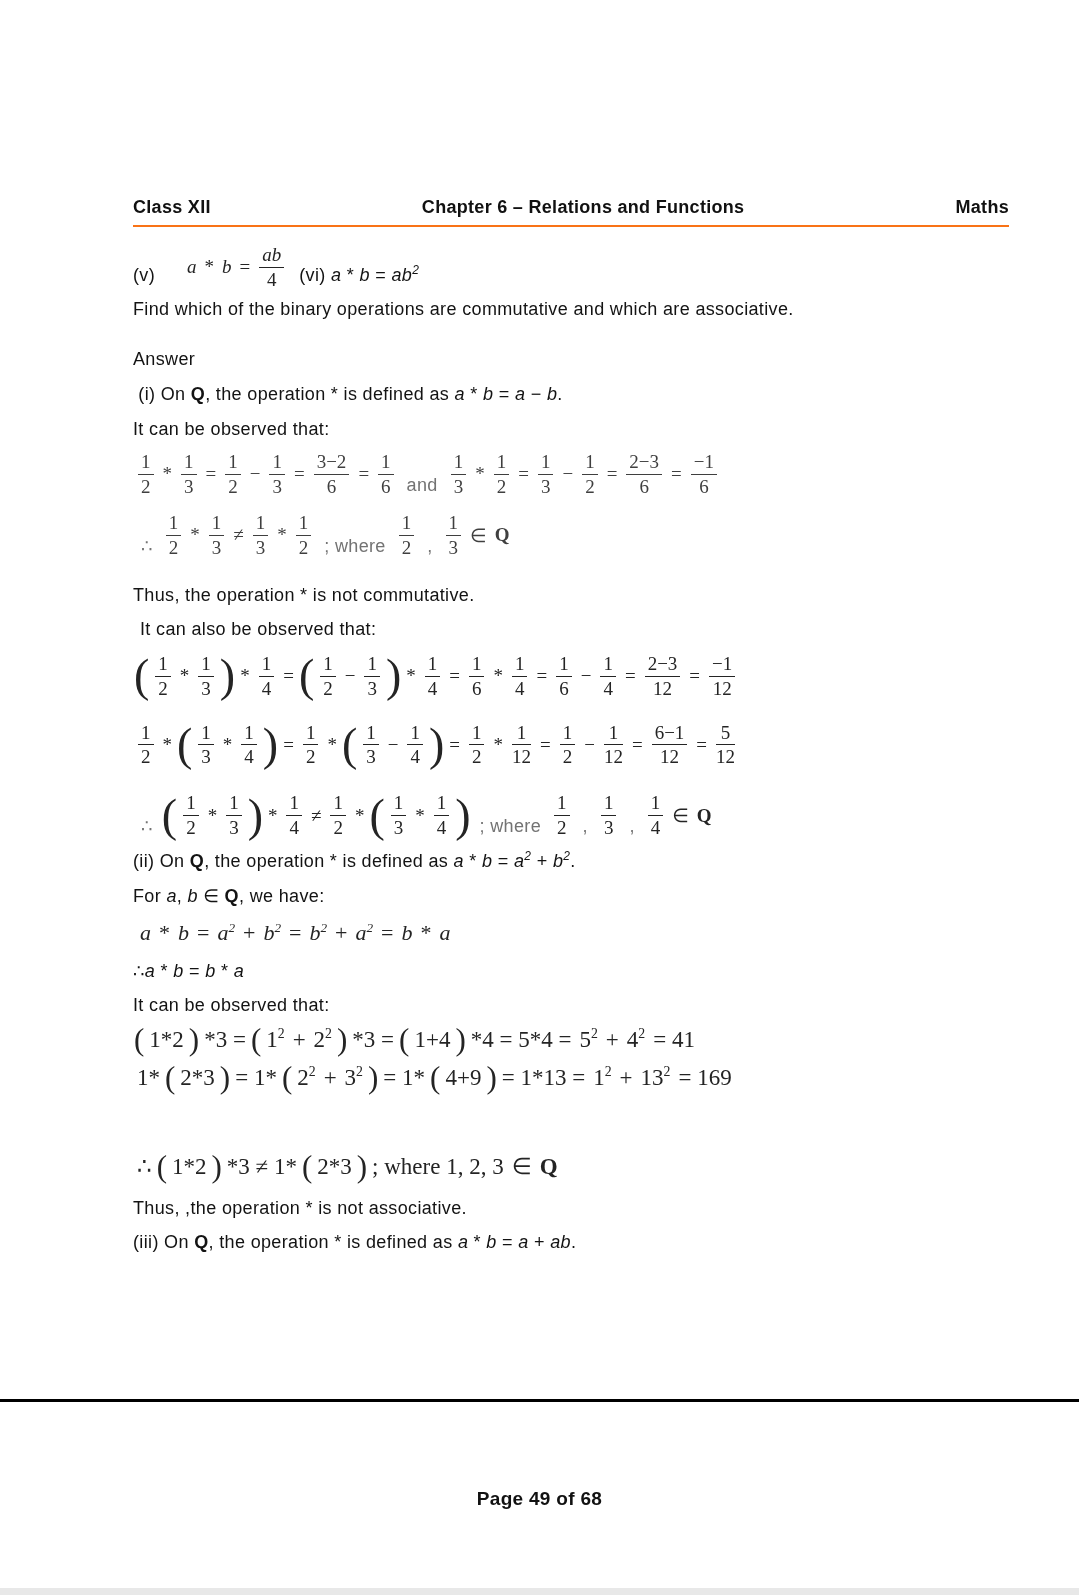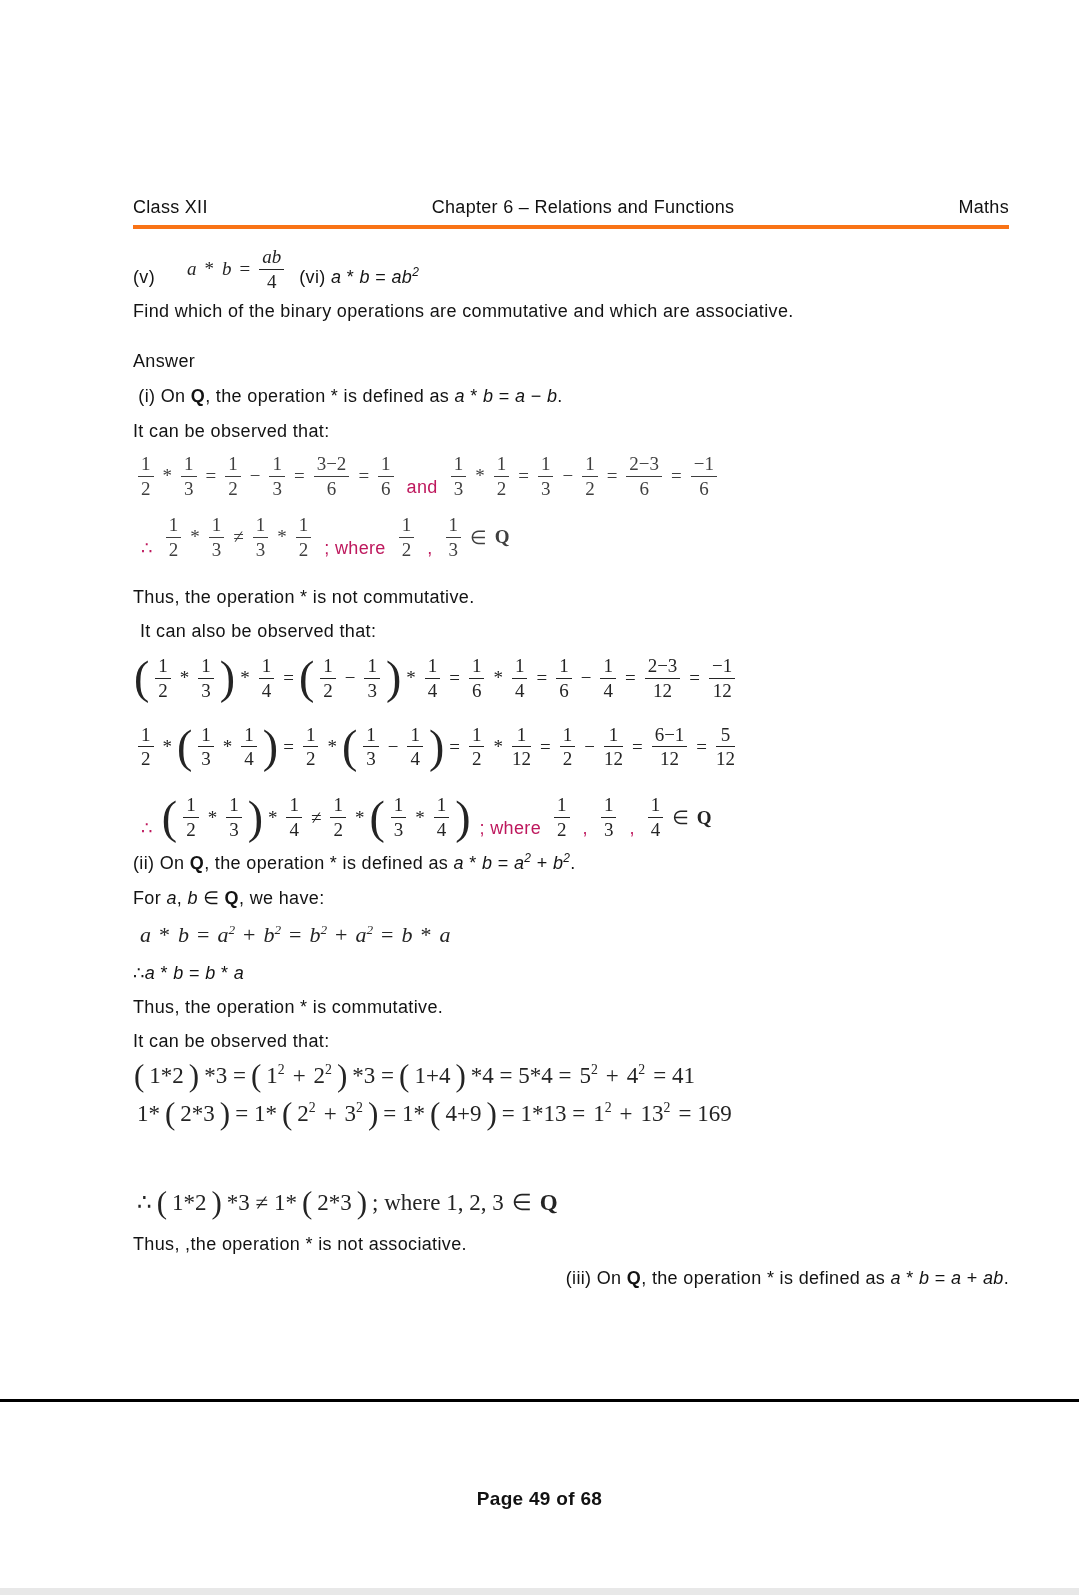--- a/index.html
+++ b/index.html
@@ -2,64 +2,64 @@
 <html><head>
 <meta charset="utf-8">
 <style>
   html,body{margin:0;padding:0;background:#ffffff;}
   .page{position:relative;width:1079px;height:1595px;background:#ffffff;overflow:hidden;
         font-family:"Liberation Sans",sans-serif;color:#151515;}
   .content{margin-left:133px;margin-right:70px;}
 
   
   .header{display:flex;justify-content:space-between;align-items:flex-end;
-          margin-top:197px;padding-bottom:7px;border-bottom:4px solid #f97316;
-          font-size:18px;letter-spacing:0.3px;color:#111;}
+          margin-top:197px;padding-bottom:7px;border-bottom:2px solid #f97316;
+          font-size:18px;letter-spacing:0.3px;color:#111;font-weight:bold;}
   .header .center{flex:1;text-align:center;}
 
   
   .para{font-size:18px;line-height:22px;letter-spacing:0.35px;color:#131313;}
   .para .rb{font-weight:bold;}
   .para .ri{font-style:italic;}
   .para sup{font-size:12px;line-height:0;}
 
   
   .math{display:flex;align-items:center;font-family:"Liberation Serif",serif;
         font-size:19px;color:#3f3f3f;white-space:pre;}
   .math.dark{color:#242424;}
   .math.big{font-size:23px;}
   .math > span{margin:0 4px;}
   .math .frac{display:inline-block;text-align:center;line-height:1.05;margin:0 5px;}
   .math .fnum{display:block;border-bottom:1.4px solid currentColor;padding:0 3px 2px;}
   .math .fden{display:block;padding-top:2px;}
   .math .mi{font-style:italic;}
   .math .mb{font-weight:bold;}
   .math .mlow{align-self:flex-end;font-family:"Liberation Sans",sans-serif;
-              font-size:18px;letter-spacing:0.35px;color:#be185d;
+              font-size:18px;letter-spacing:0.35px;color:#737373;
               padding-bottom:1px;margin:0 8px;}
   .math .paren{line-height:0;margin:0 1px;font-weight:400;}
   .math .paren.xl{font-size:46px;}
   .math .paren.lg{font-size:31px;}
   .math sup{font-size:0.6em;line-height:0;vertical-align:super;}
 
   
   .vline{display:flex;align-items:flex-end;margin-top:18px;}
   .vline .vlabel{font-size:18px;letter-spacing:0.35px;margin-right:28px;}
   .vline .math{margin-bottom:-4px;}
   .vline .vi{margin-left:10px;}
 
   
   .mt-p1{margin-top:12px;} .mt-p2{margin-top:28px;} .mt-p3{margin-top:13px;}
   .mt-p4{margin-top:13px;} .mt-d1{margin-top:12px;} .mt-d2{margin-top:16px;}
   .mt-p5{margin-top:26px;} .mt-p6{margin-top:12px;margin-left:7px;} .mt-d3{margin-top:14px;}
   .mt-d4{margin-top:24px;} .mt-d5{margin-top:26px;} .mt-p7{margin-top:24px;}
   .mt-p8{margin-top:12px;} .mt-p9{margin-top:13px;} .mt-m1{margin-top:13px;}
   .mt-p10{margin-top:14px;} .mt-p11{margin-top:12px;} .mt-p12{margin-top:12px;}
   .mt-m2{margin-top:11px;} .mt-m3{margin-top:12px;} .mt-m4{margin-top:62px;}
-  .mt-p13{margin-top:17px;} .mt-p14{margin-top:12px;text-align:right;}
+  .mt-p13{margin-top:17px;} .mt-p14{margin-top:12px;}
   .m1line{font-size:22px;margin-left:3px;}
 
   
   .footer-rule{position:absolute;left:0;top:1399px;width:100%;height:3px;background:#000;}
   .footer-text{position:absolute;left:0;top:1488px;width:100%;text-align:center;
                font-size:19px;font-weight:bold;letter-spacing:0.3px;color:#111;}
   .bottom-bar{position:absolute;left:0;bottom:0;width:100%;height:7px;background:#e8e8e8;}
 </style>
 </head>
 <body>
@@ -93,21 +93,20 @@
     <div class="math dark mt-d3"><span class="paren xl">(</span><span class="frac"><span class="fnum">1</span><span class="fden">2</span></span><span>*</span><span class="frac"><span class="fnum">1</span><span class="fden">3</span></span><span class="paren xl">)</span><span>*</span><span class="frac"><span class="fnum">1</span><span class="fden">4</span></span><span>=</span><span class="paren xl">(</span><span class="frac"><span class="fnum">1</span><span class="fden">2</span></span><span>−</span><span class="frac"><span class="fnum">1</span><span class="fden">3</span></span><span class="paren xl">)</span><span>*</span><span class="frac"><span class="fnum">1</span><span class="fden">4</span></span><span>=</span><span class="frac"><span class="fnum">1</span><span class="fden">6</span></span><span>*</span><span class="frac"><span class="fnum">1</span><span class="fden">4</span></span><span>=</span><span class="frac"><span class="fnum">1</span><span class="fden">6</span></span><span>−</span><span class="frac"><span class="fnum">1</span><span class="fden">4</span></span><span>=</span><span class="frac"><span class="fnum">2−3</span><span class="fden">12</span></span><span>=</span><span class="frac"><span class="fnum">−1</span><span class="fden">12</span></span></div>
     <div class="math dark mt-d4"><span class="frac"><span class="fnum">1</span><span class="fden">2</span></span><span>*</span><span class="paren xl">(</span><span class="frac"><span class="fnum">1</span><span class="fden">3</span></span><span>*</span><span class="frac"><span class="fnum">1</span><span class="fden">4</span></span><span class="paren xl">)</span><span>=</span><span class="frac"><span class="fnum">1</span><span class="fden">2</span></span><span>*</span><span class="paren xl">(</span><span class="frac"><span class="fnum">1</span><span class="fden">3</span></span><span>−</span><span class="frac"><span class="fnum">1</span><span class="fden">4</span></span><span class="paren xl">)</span><span>=</span><span class="frac"><span class="fnum">1</span><span class="fden">2</span></span><span>*</span><span class="frac"><span class="fnum">1</span><span class="fden">12</span></span><span>=</span><span class="frac"><span class="fnum">1</span><span class="fden">2</span></span><span>−</span><span class="frac"><span class="fnum">1</span><span class="fden">12</span></span><span>=</span><span class="frac"><span class="fnum">6−1</span><span class="fden">12</span></span><span>=</span><span class="frac"><span class="fnum">5</span><span class="fden">12</span></span></div>
     <div class="math dark mt-d5"><span class="mlow">∴</span><span class="paren xl">(</span><span class="frac"><span class="fnum">1</span><span class="fden">2</span></span><span>*</span><span class="frac"><span class="fnum">1</span><span class="fden">3</span></span><span class="paren xl">)</span><span>*</span><span class="frac"><span class="fnum">1</span><span class="fden">4</span></span><span>≠</span><span class="frac"><span class="fnum">1</span><span class="fden">2</span></span><span>*</span><span class="paren xl">(</span><span class="frac"><span class="fnum">1</span><span class="fden">3</span></span><span>*</span><span class="frac"><span class="fnum">1</span><span class="fden">4</span></span><span class="paren xl">)</span><span class="mlow">; where</span><span class="frac"><span class="fnum">1</span><span class="fden">2</span></span><span class="mlow">,</span><span class="frac"><span class="fnum">1</span><span class="fden">3</span></span><span class="mlow">,</span><span class="frac"><span class="fnum">1</span><span class="fden">4</span></span><span>∈</span><span class="mb">Q</span></div>
 
     <div class="para mt-p8"><span>(ii) On </span><span class="rb">Q</span><span>, the operation * is defined as </span><span class="ri">a</span><span> * </span><span class="ri">b</span><span> = </span><span class="ri">a<sup>2</sup></span><span> + </span><span class="ri">b<sup>2</sup></span><span>.</span></div>
     <div class="para mt-p9"><span>For </span><span class="ri">a</span><span>, </span><span class="ri">b</span><span> ∈ </span><span class="rb">Q</span><span>, we have:</span></div>
 
     <div class="math dark m1line mt-m1"><span class="mi">a</span><span>*</span><span class="mi">b</span><span>=</span><span class="mi">a<sup style="font-style: italic;">2</sup></span><span>+</span><span class="mi">b<sup style="font-style: italic;">2</sup></span><span>=</span><span class="mi">b<sup style="font-style: italic;">2</sup></span><span>+</span><span class="mi">a<sup style="font-style: italic;">2</sup></span><span>=</span><span class="mi">b</span><span>*</span><span class="mi">a</span></div>
 
     <div class="para mt-p10"><span>∴</span><span class="ri">a</span><span> * </span><span class="ri">b</span><span> = </span><span class="ri">b</span><span> * </span><span class="ri">a</span></div>
-    <div class="para mt-p11"><span>Thus, the operation * is commutative.</span></div>
     <div class="para mt-p12"><span>It can be observed that:</span></div>
 
     <div class="math dark big mt-m2"><span class="paren lg">(</span><span>1*2</span><span class="paren lg">)</span><span>*3 =</span><span class="paren lg">(</span><span>1<sup>2</sup></span><span>+</span><span>2<sup>2</sup></span><span class="paren lg">)</span><span>*3 =</span><span class="paren lg">(</span><span>1+4</span><span class="paren lg">)</span><span>*4 = 5*4 =</span><span>5<sup>2</sup></span><span>+</span><span>4<sup>2</sup></span><span>= 41</span></div>
     <div class="math dark big mt-m3"><span>1*</span><span class="paren lg">(</span><span>2*3</span><span class="paren lg">)</span><span>= 1*</span><span class="paren lg">(</span><span>2<sup>2</sup></span><span>+</span><span>3<sup>2</sup></span><span class="paren lg">)</span><span>= 1*</span><span class="paren lg">(</span><span>4+9</span><span class="paren lg">)</span><span>= 1*13 =</span><span>1<sup>2</sup></span><span>+</span><span>13<sup>2</sup></span><span>= 169</span></div>
     <div class="math dark big mt-m4"><span>∴</span><span class="paren lg">(</span><span>1*2</span><span class="paren lg">)</span><span>*3 ≠ 1*</span><span class="paren lg">(</span><span>2*3</span><span class="paren lg">)</span><span>; where 1, 2, 3</span><span>∈</span><span class="mb">Q</span></div>
 
     <div class="para mt-p13"><span>Thus, ,the operation * is not associative.</span></div>
     <div class="para mt-p14"><span>(iii) On </span><span class="rb">Q</span><span>, the operation * is defined as </span><span class="ri">a</span><span> * </span><span class="ri">b</span><span> = </span><span class="ri">a</span><span> + </span><span class="ri">ab</span><span>.</span></div>
 
   </div>

